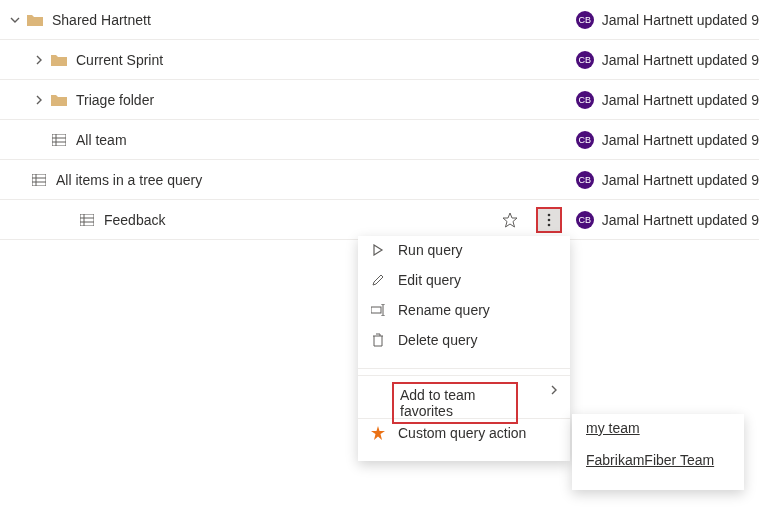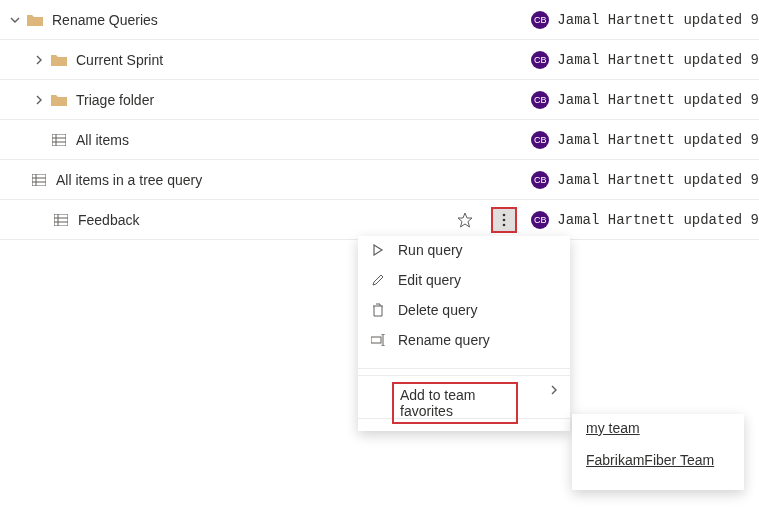--- a/index.html
+++ b/index.html
@@ -53,21 +53,21 @@
     width: 18px;
     height: 18px;
     border-radius: 50%;
     background: #4b0d7a;
     color: #fff;
     font-size: 9px;
     display: inline-flex;
     align-items: center;
     justify-content: center;
   }
-  .modtext { white-space: nowrap; font-family: Liberation Mono, monospace; }
+  .modtext { white-space: nowrap; }
   .star {
     width: 20px; height:20px;
     display:inline-flex;align-items:center;justify-content:center;
     color:#605e5c;
     margin-right:16px;
   }
   .more-btn {
     width: 26px;
     height: 26px;
     display:inline-flex;align-items:center;justify-content:center;
@@ -130,21 +130,21 @@
   <span class="chev">
     <svg width="10" height="10" viewBox="0 0 10 10">
         <path d="M1 3 L5 7 L9 3" fill="none" stroke="currentColor" stroke-width="1.4"></path>
       </svg>
   </span>
   <span class="icon-slot folder">
     <svg width="16" height="14" viewBox="0 0 16 14">
         <path d="M0 2h5l2 2h9v9H0z" fill="currentColor"></path>
       </svg>
   </span>
-  <span class="label">Rename Queries</span>
+  <span class="label">Shared Hartnett</span>
   <span class="grow"></span>
   <span class="right">
     <span class="avatar">CB</span>
     <span class="modtext">Jamal Hartnett updated 9</span>
   </span>
 </div>
 
 <div class="row" style="padding-left:32px;">
   <span class="chev">
     <svg width="10" height="10" viewBox="0 0 10 10">
@@ -185,21 +185,21 @@
 
 <div class="row" style="padding-left:50px;">
   <span class="icon-slot queryic">
     <svg width="14" height="12" viewBox="0 0 14 12">
         <rect x="0" y="0" width="14" height="12" fill="none" stroke="currentColor"></rect>
         <line x1="0" y1="4" x2="14" y2="4" stroke="currentColor"></line>
         <line x1="0" y1="8" x2="14" y2="8" stroke="currentColor"></line>
         <line x1="4" y1="0" x2="4" y2="12" stroke="currentColor"></line>
       </svg>
   </span>
-  <span class="label">All items</span>
+  <span class="label">All team</span>
   <span class="grow"></span>
   <span class="right">
     <span class="avatar">CB</span>
     <span class="modtext">Jamal Hartnett updated 9</span>
   </span>
 </div>
 
 <div class="row" style="padding-left:30px;">
   <span class="icon-slot queryic">
     <svg width="14" height="12" viewBox="0 0 14 12">
@@ -210,21 +210,21 @@
       </svg>
   </span>
   <span class="label">All items in a tree query</span>
   <span class="grow"></span>
   <span class="right">
     <span class="avatar">CB</span>
     <span class="modtext">Jamal Hartnett updated 9</span>
   </span>
 </div>
 
-<div class="row" style="padding-left:52px;">
+<div class="row" style="padding-left:78px;">
   <span class="icon-slot queryic">
     <svg width="14" height="12" viewBox="0 0 14 12">
         <rect x="0" y="0" width="14" height="12" fill="none" stroke="currentColor"></rect>
         <line x1="0" y1="4" x2="14" y2="4" stroke="currentColor"></line>
         <line x1="0" y1="8" x2="14" y2="8" stroke="currentColor"></line>
         <line x1="4" y1="0" x2="4" y2="12" stroke="currentColor"></line>
       </svg>
   </span>
   <span class="label">Feedback</span>
   <span class="grow"></span>
@@ -258,48 +258,56 @@
   <div class="menu-item">
     <span class="mi-icon">
       <svg width="12" height="12" viewBox="0 0 12 12">
           <path d="M1 11 L2 8 L9 1 L11 3 L4 10 Z" fill="none" stroke="currentColor" stroke-width="1"></path>
         </svg>
     </span>
     <span class="mi-label">Edit query</span>
   </div>
   <div class="menu-item">
     <span class="mi-icon">
-      <svg width="12" height="14" viewBox="0 0 12 14">
-          <path d="M1 3 h10 M2 3 v10 h8 v-10 M4 1 h4 v2" fill="none" stroke="currentColor"></path>
-        </svg>
-    </span>
-    <span class="mi-label">Delete query</span>
-  </div>
-  <div class="menu-item">
-    <span class="mi-icon">
       <svg width="14" height="12" viewBox="0 0 14 12">
           <rect x="0" y="3" width="10" height="6" fill="none" stroke="currentColor"></rect>
           <line x1="12" y1="0" x2="12" y2="12" stroke="currentColor"></line>
           <line x1="10" y1="0" x2="14" y2="0" stroke="currentColor"></line>
           <line x1="10" y1="12" x2="14" y2="12" stroke="currentColor"></line>
         </svg>
     </span>
     <span class="mi-label">Rename query</span>
+  </div>
+  <div class="menu-item">
+    <span class="mi-icon">
+      <svg width="12" height="14" viewBox="0 0 12 14">
+          <path d="M1 3 h10 M2 3 v10 h8 v-10 M4 1 h4 v2" fill="none" stroke="currentColor"></path>
+        </svg>
+    </span>
+    <span class="mi-label">Delete query</span>
   </div>
   <div class="menu-sep"></div>
   <div class="menu-sep"></div>
   <div class="menu-item no-icon highlight">
     <span class="mi-label">Add to team favorites</span>
     <span class="chev-right">
       <svg width="8" height="10" viewBox="0 0 8 10">
           <path d="M2 1 L6 5 L2 9" fill="none" stroke="currentColor" stroke-width="1.4"></path>
         </svg>
     </span>
   </div>
   <div class="menu-sep"></div>
+  <div class="menu-item">
+    <span class="mi-icon orange">
+      <svg width="14" height="14" viewBox="0 0 14 14">
+          <path d="M7 0 L8.5 5 L14 5 L9.5 8 L11 14 L7 10.5 L3 14 L4.5 8 L0 5 L5.5 5 Z" fill="currentColor"></path>
+        </svg>
+    </span>
+    <span class="mi-label">Custom query action</span>
+  </div>
 </div>
 
 <div class="submenu">
   <div class="menu-item">
     <span class="mi-label">my team</span>
   </div>
   <div class="menu-item">
     <span class="mi-label">FabrikamFiber Team</span>
   </div>
 </div>

